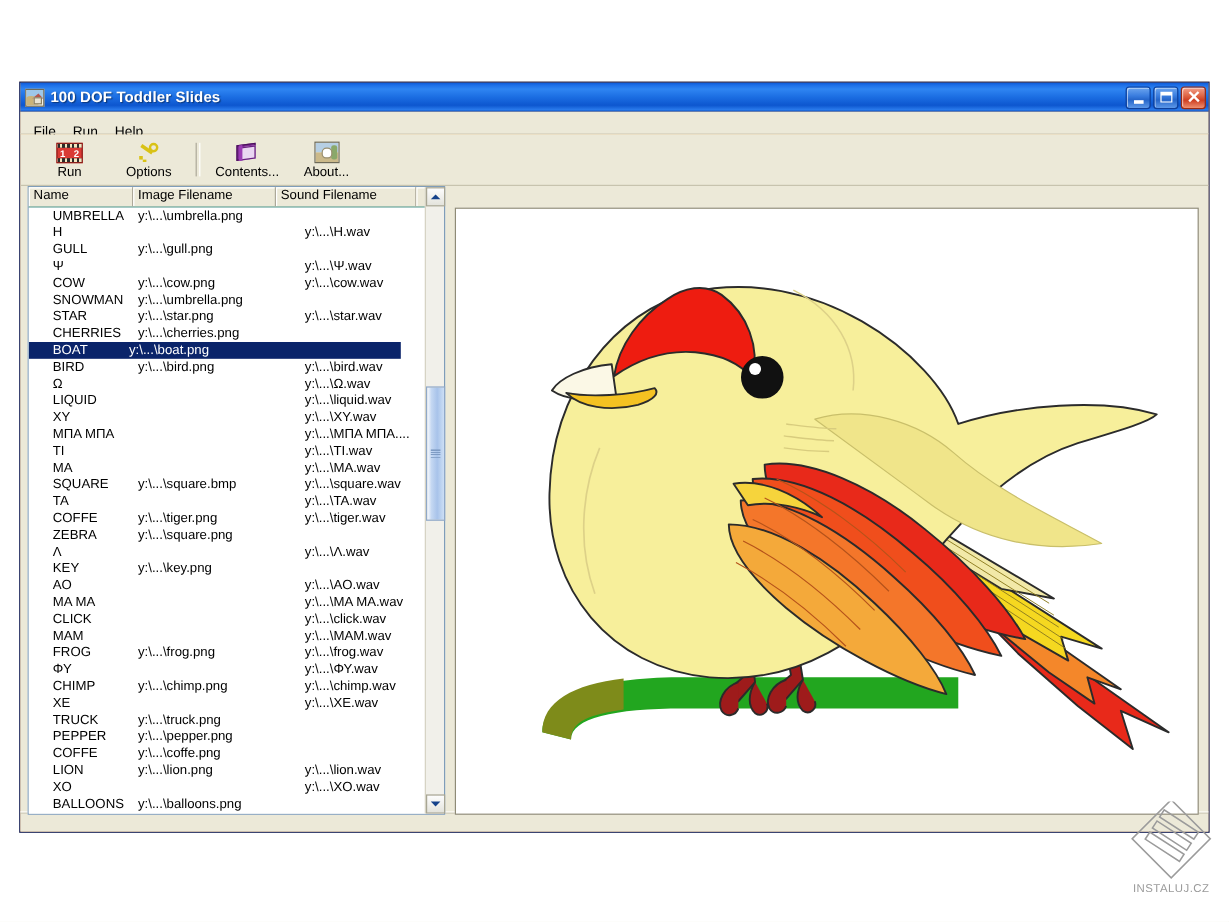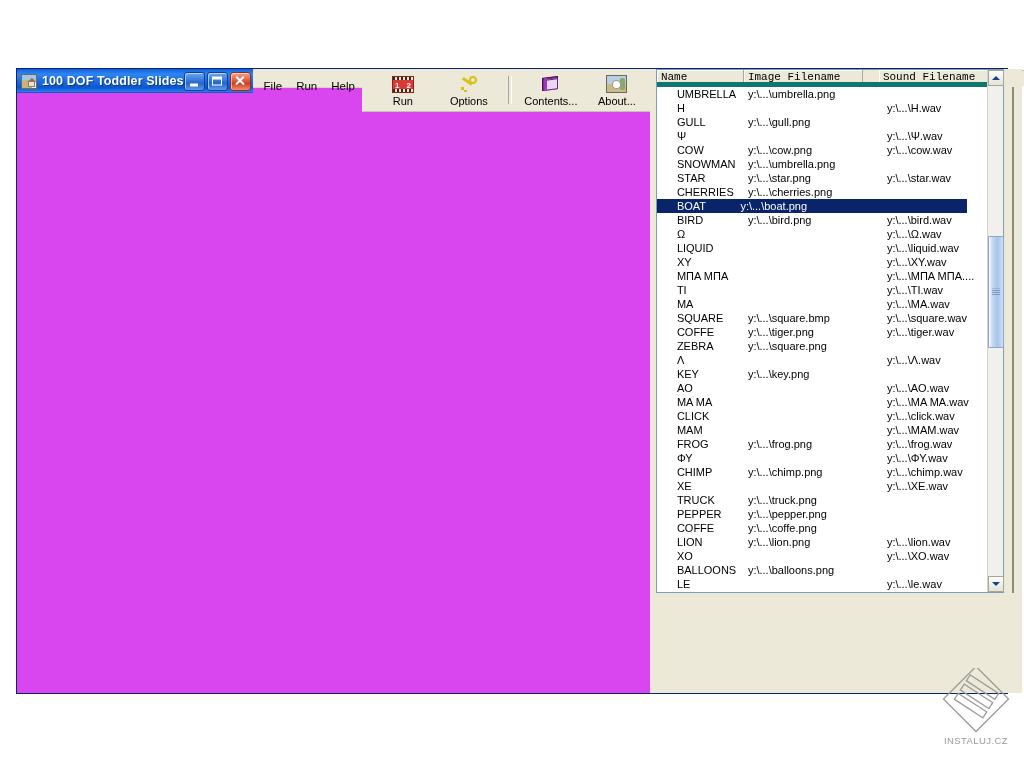--- a/index.html
+++ b/index.html
@@ -15,24 +15,24 @@
     width: 1024px; height: 768px;
     background: #ffffff;
   }
 
   
   #window {
     position: absolute;
     left: 16px; top: 68px;
     width: 992px; height: 626px;
     border: 1px solid #0a246a;
-    background: #d946ef;
-    box-sizing: border-box;
-    display: flex;
-    flex-direction: row;
+    background: #fdba74;
+    box-sizing: border-box;
+    display: flex;
+    flex-direction: column;
   }
 
   .titlebar {
     height: 24px;
     flex: 0 0 24px;
     background: linear-gradient(to bottom,
         #0f5bd8 0%, #1d6fe8 8%, #2f85f2 22%, #1b6de2 50%,
         #0d56cf 78%, #2a7bec 94%, #0b49b5 100%);
     display: flex;
     align-items: center;
@@ -178,38 +178,37 @@
     flex-direction: column;
     position: relative;
     height: 524px;
     align-self: flex-start;
   }
   .lv-header {
     display: flex;
     flex: 0 0 17px;
     height: 17px;
     background: #ece9d8;
-    border-bottom: 5px solid #0f766e;
+    border-bottom: 1px solid #0f766e;
     box-sizing: border-box;
     font-size: 11px;
-    font-family: Liberation Mono, monospace;
   }
   .lv-th {
     border-right: 1px solid #aca899;
     box-shadow: inset 1px 1px 0 #ffffff;
     padding: 1px 0 0 4px;
     box-sizing: border-box;
     color: #000;
     white-space: nowrap;
     overflow: hidden;
     background: #ece9d8;
   }
   .lv-th.c0 { width: 87px; }
   .lv-th.c1 { width: 119px; }
-  .lv-th.c2 { width: 117px; margin-left: 16px; }
+  .lv-th.c2 { width: 117px; }
   .lv-th.cfill { flex: 1 1 auto; border-right: none; }
 
   .lv-body {
     flex: 1 1 auto;
     position: relative;
     overflow: hidden;
     background: #ffffff;
   }
   .lv-rows { position: absolute; left: 0; top: 0; right: 0; }
   .lv-row {
@@ -464,20 +463,25 @@
               </div>
               <div class="lv-row">
                 <div class="lv-td c0">MA</div>
                 <div class="lv-td c1"></div>
                 <div class="lv-td c2">y:\...\MA.wav</div>
               </div>
               <div class="lv-row">
                 <div class="lv-td c0">SQUARE</div>
                 <div class="lv-td c1">y:\...\square.bmp</div>
                 <div class="lv-td c2">y:\...\square.wav</div>
+              </div>
+              <div class="lv-row">
+                <div class="lv-td c0">TA</div>
+                <div class="lv-td c1"></div>
+                <div class="lv-td c2">y:\...\TA.wav</div>
               </div>
               <div class="lv-row">
                 <div class="lv-td c0">COFFE</div>
                 <div class="lv-td c1">y:\...\tiger.png</div>
                 <div class="lv-td c2">y:\...\tiger.wav</div>
               </div>
               <div class="lv-row">
                 <div class="lv-td c0">ZEBRA</div>
                 <div class="lv-td c1">y:\...\square.png</div>
                 <div class="lv-td c2"></div>

